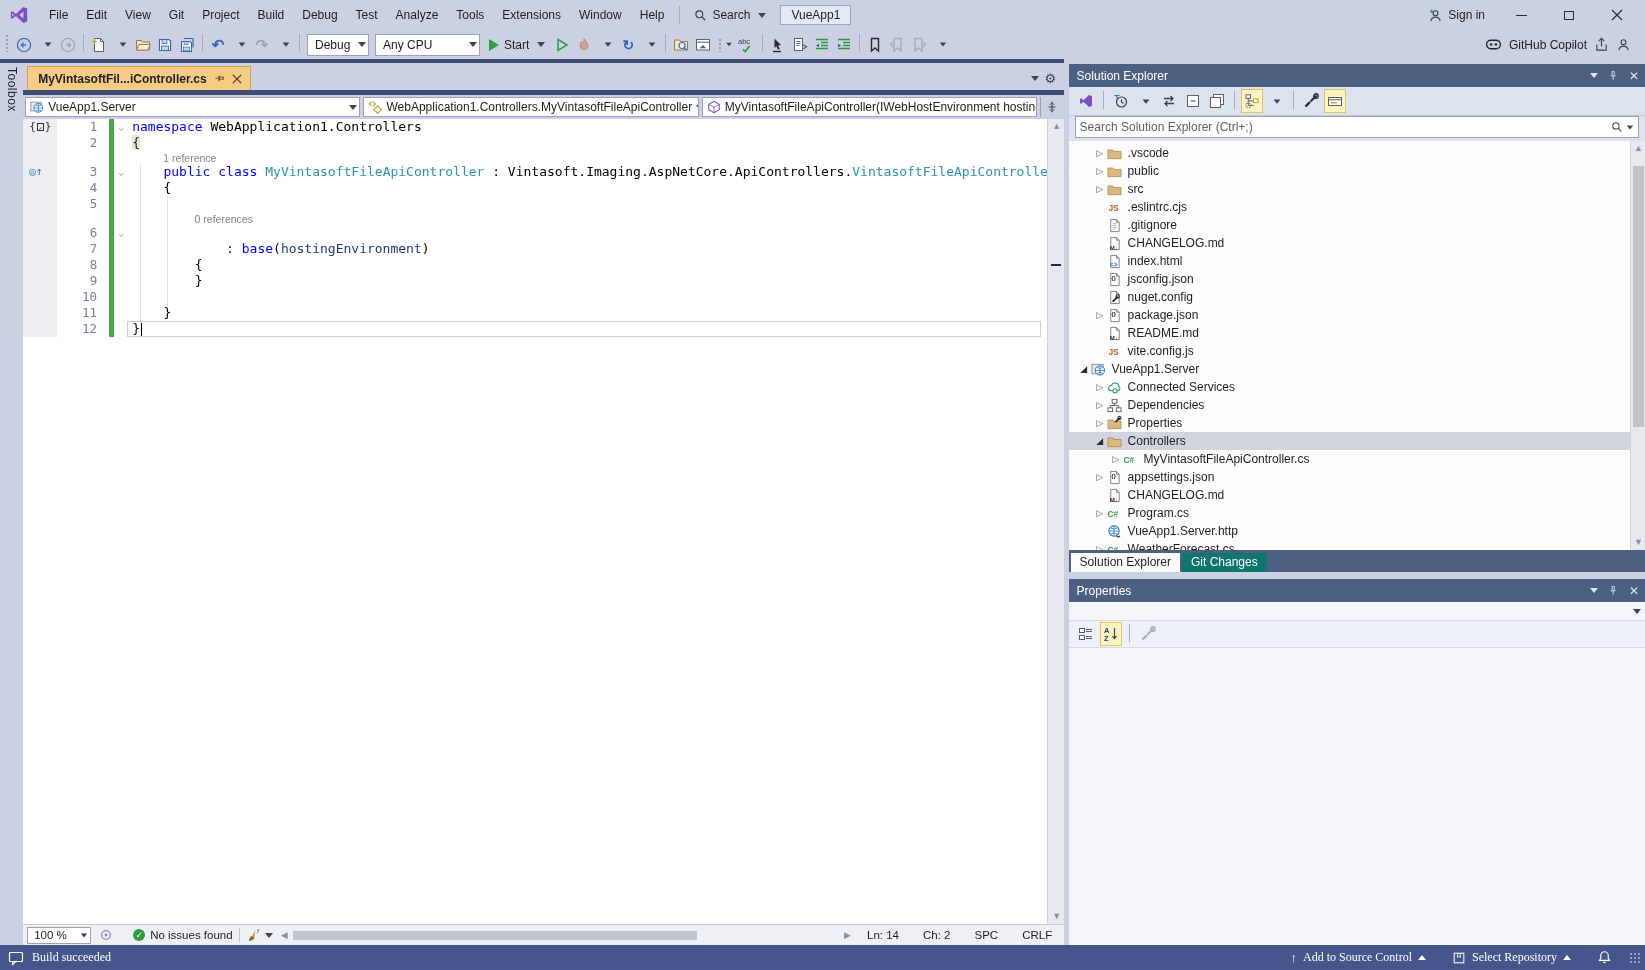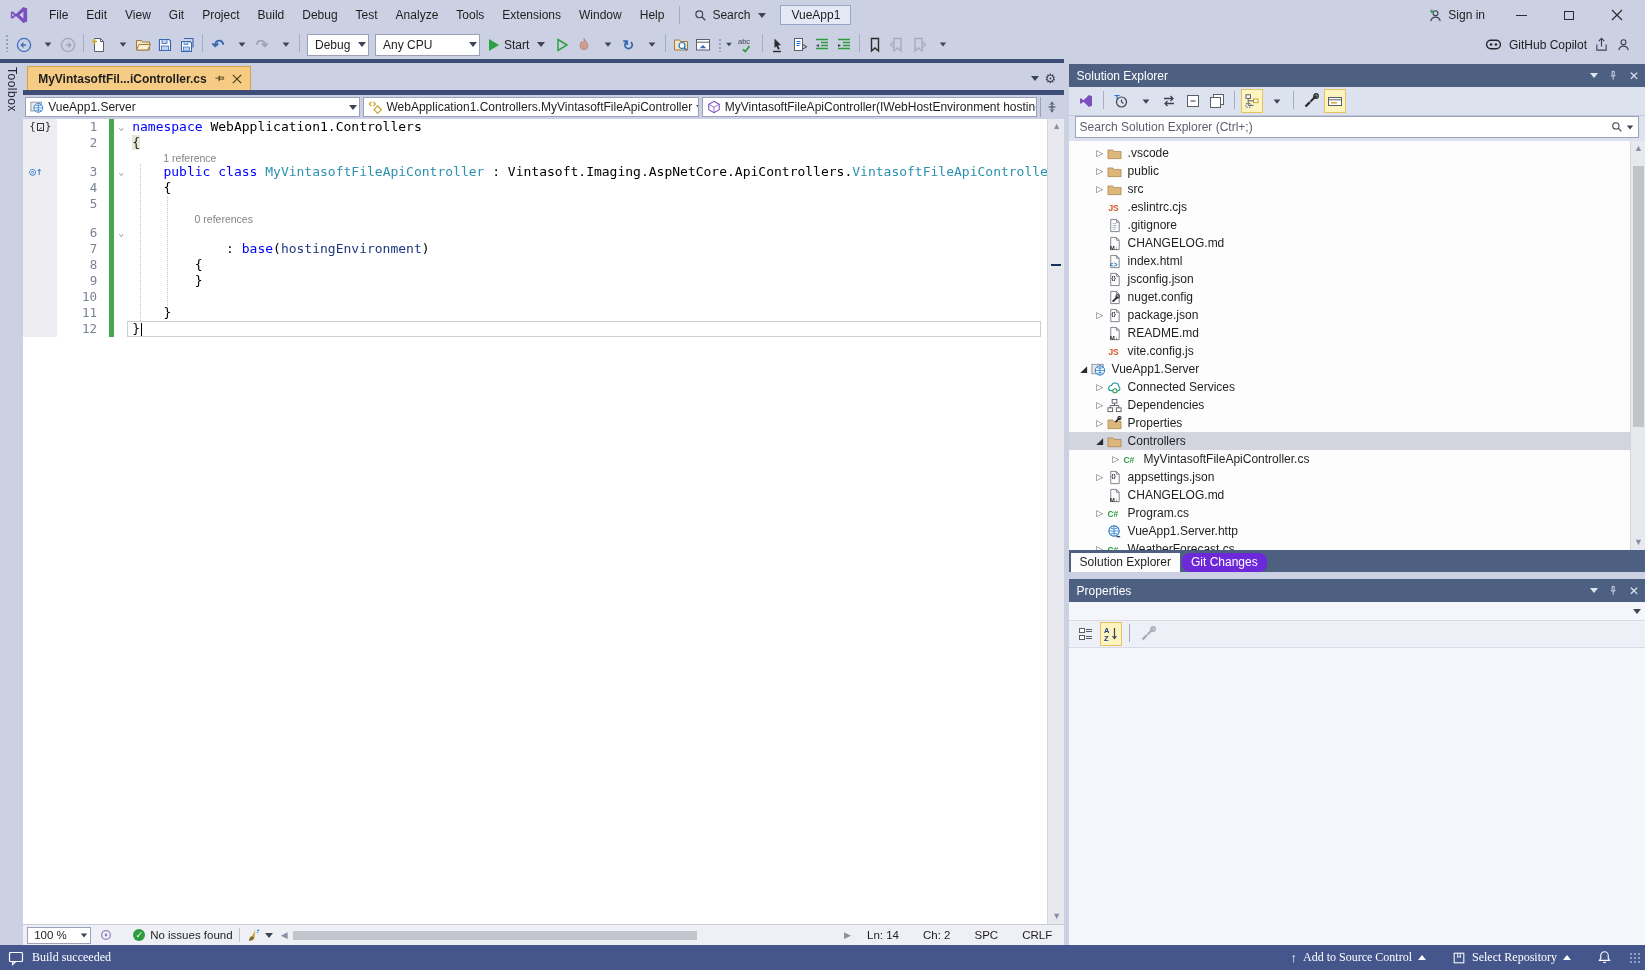--- a/index.html
+++ b/index.html
@@ -107,21 +107,21 @@
   .titem.sel { background:#d2d4de; }
   .titem .arrow { width:14px; flex:none; text-align:center; font-size:9px; color:#5b6068; }
   .titem .ticon { width:17px; flex:none; display:inline-flex; }
   .titem .ticon svg { width:15px; height:15px; }
   .titem .tlabel { padding-left:4px; }
   .tree-vscroll { width:15px; background:#e8e9ee; border-left:1px solid #d4d6de; position:relative; flex:none; }
   .tree-thumb { position:absolute; left:2px; width:11px; background:#c2c3c9; top:6%; height:64%; }
   .se-tabs { height:22px; background:#4d6082; display:flex; align-items:flex-end; padding-left:2px; gap:2px; }
   .se-tab { padding:2px 9px 3px; }
   .se-tab.active { background:#fdfdfe; color:#1e1e1e; }
-  .se-tab.inactive { background:#6d28d9; color:#fff;border-radius:8px; }
+  .se-tab.inactive { background:#0f766e; color:#fff; }
 
   .props-panel { flex:1; display:flex; flex-direction:column; margin-top:7px; min-height:0; }
   .props-combo { height:19px; background:#f5f6fb; border-bottom:1px solid #d8dbe6; display:flex; align-items:center; justify-content:flex-end; padding-right:4px; }
   .props-toolbar { height:27px; background:#eef0f8; display:flex; align-items:center; gap:3px; padding:0 6px; border-bottom:1px solid #d8dbe6; }
   .props-body { flex:1; background:#f5f6fb; }
 
   
   .statusbar { height:25px; background:#45568c; color:#fff; display:flex; align-items:center; padding:0 4px 0 8px;font-family:Liberation Serif, serif; }
   .sb-left { display:flex; align-items:center; gap:8px; }
   .sb-right { margin-left:auto; display:flex; align-items:center; gap:4px; }

